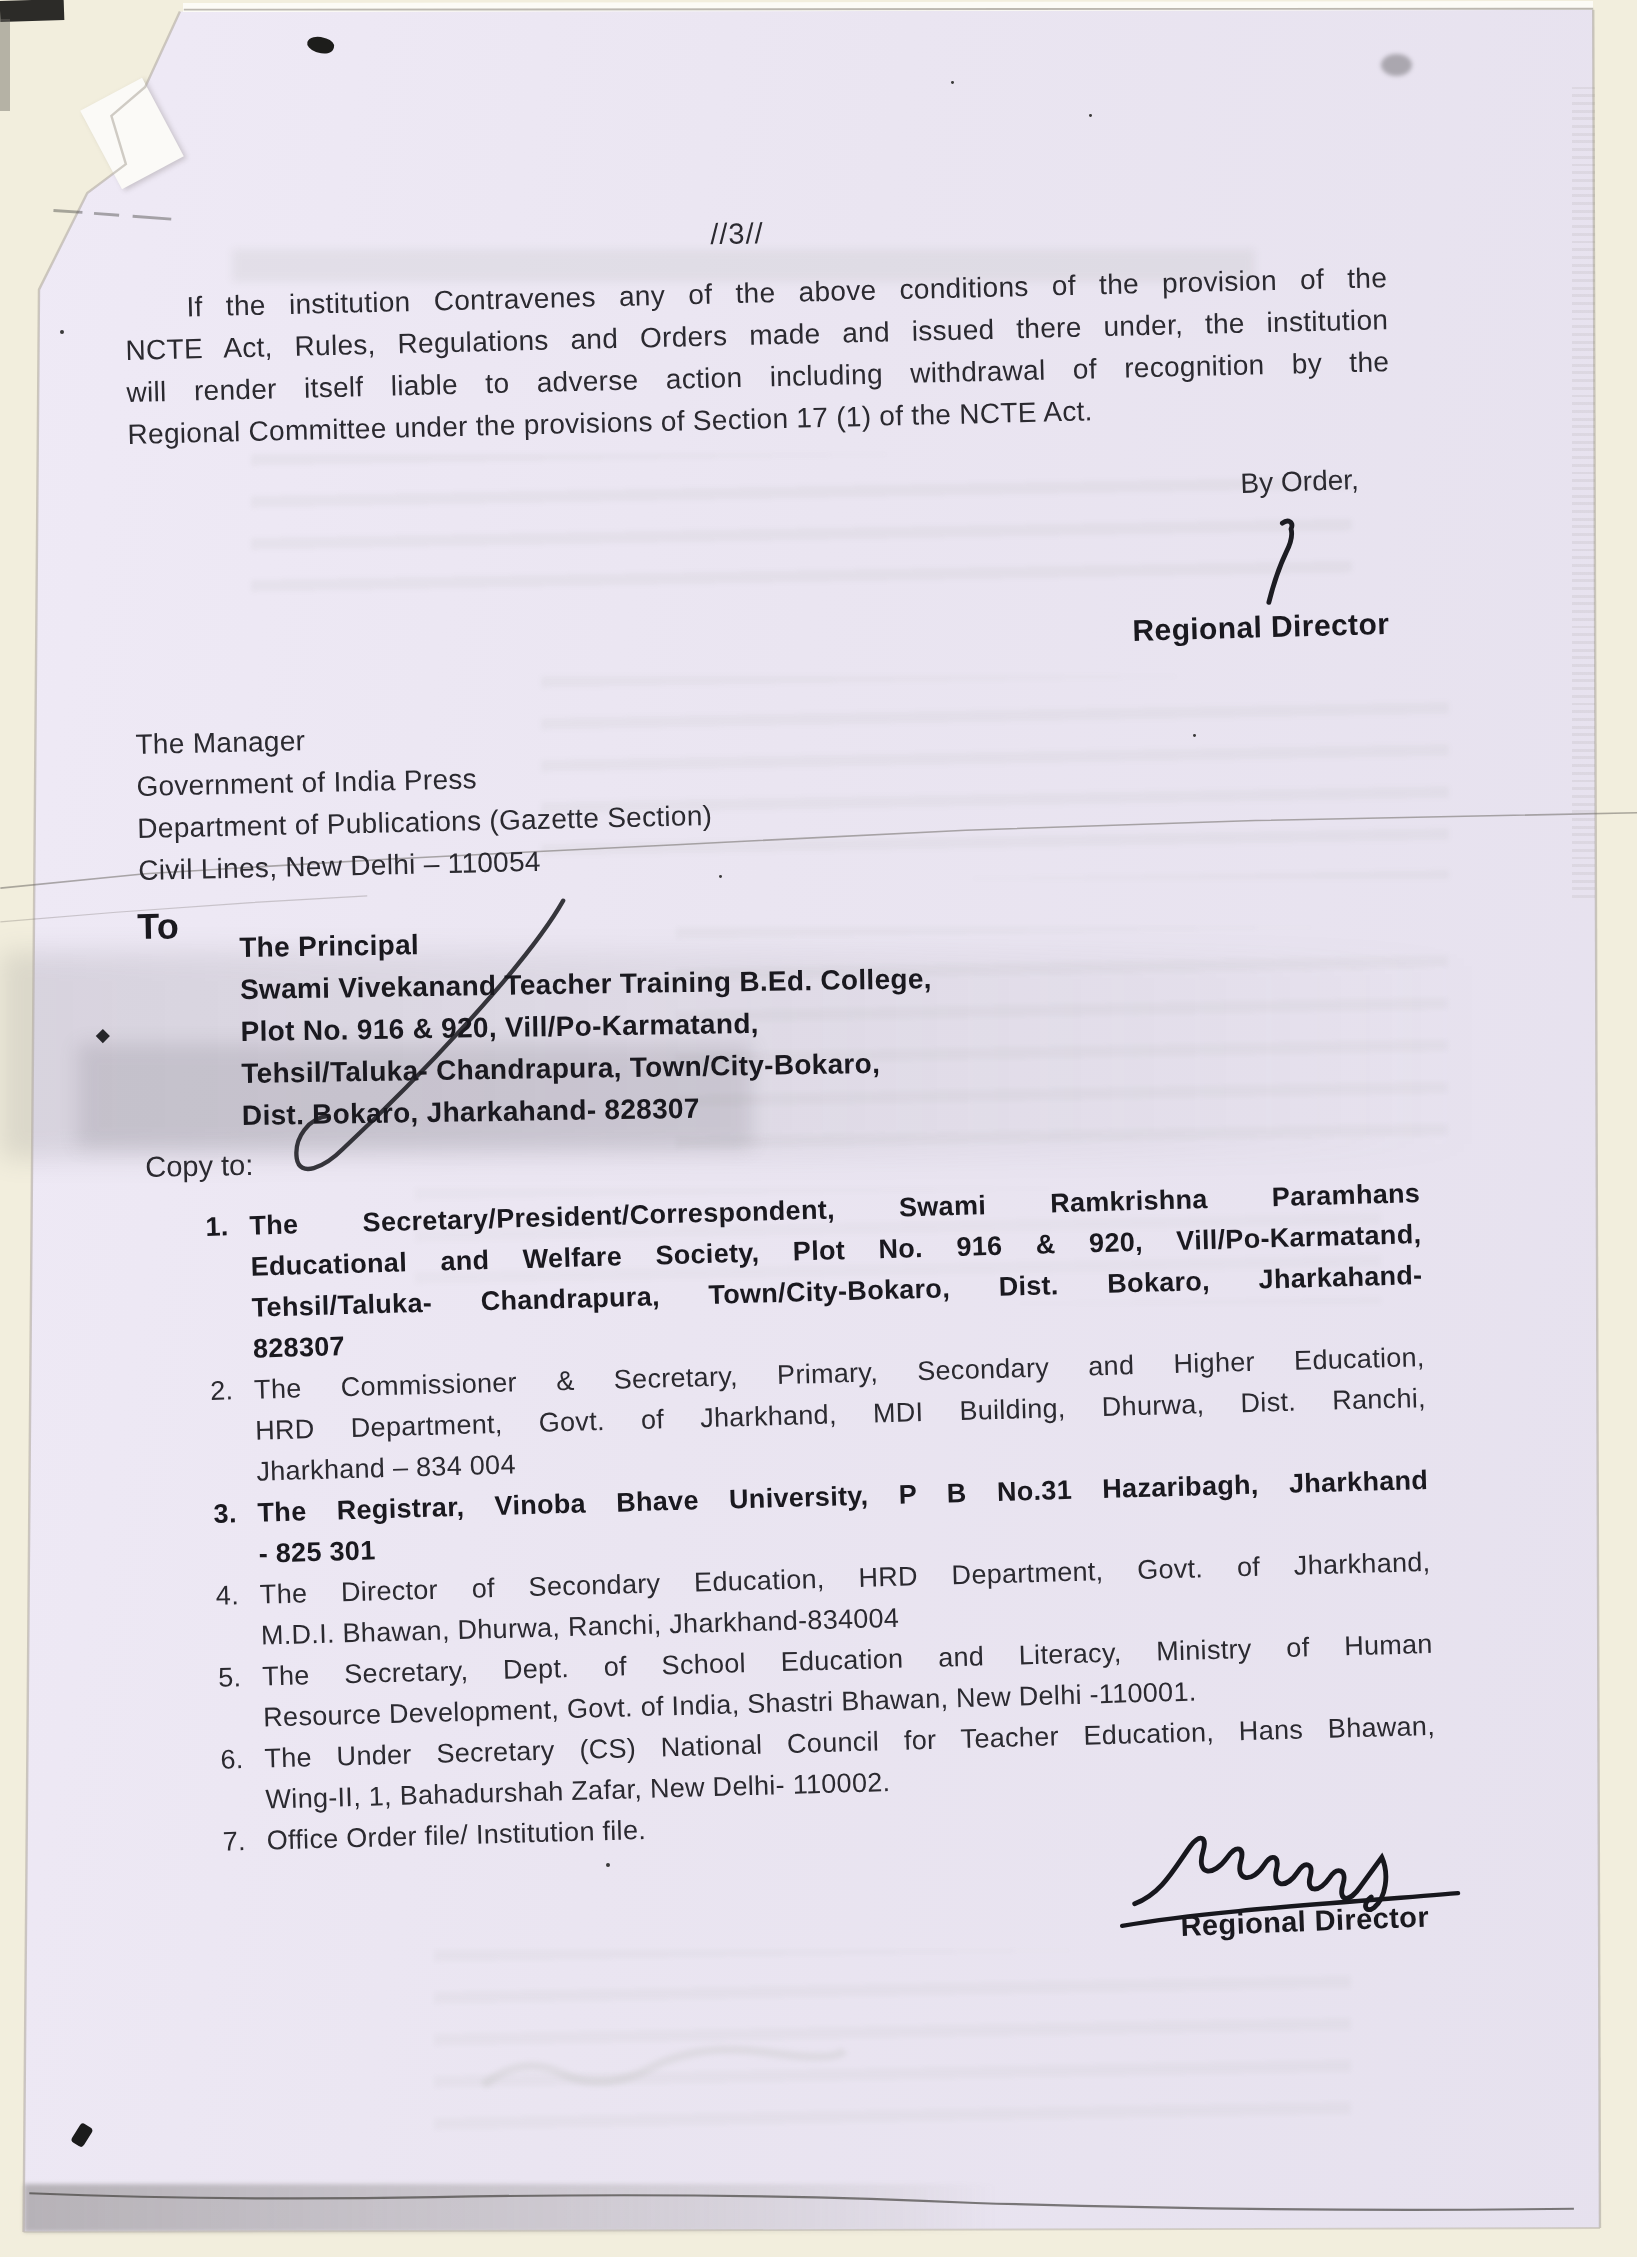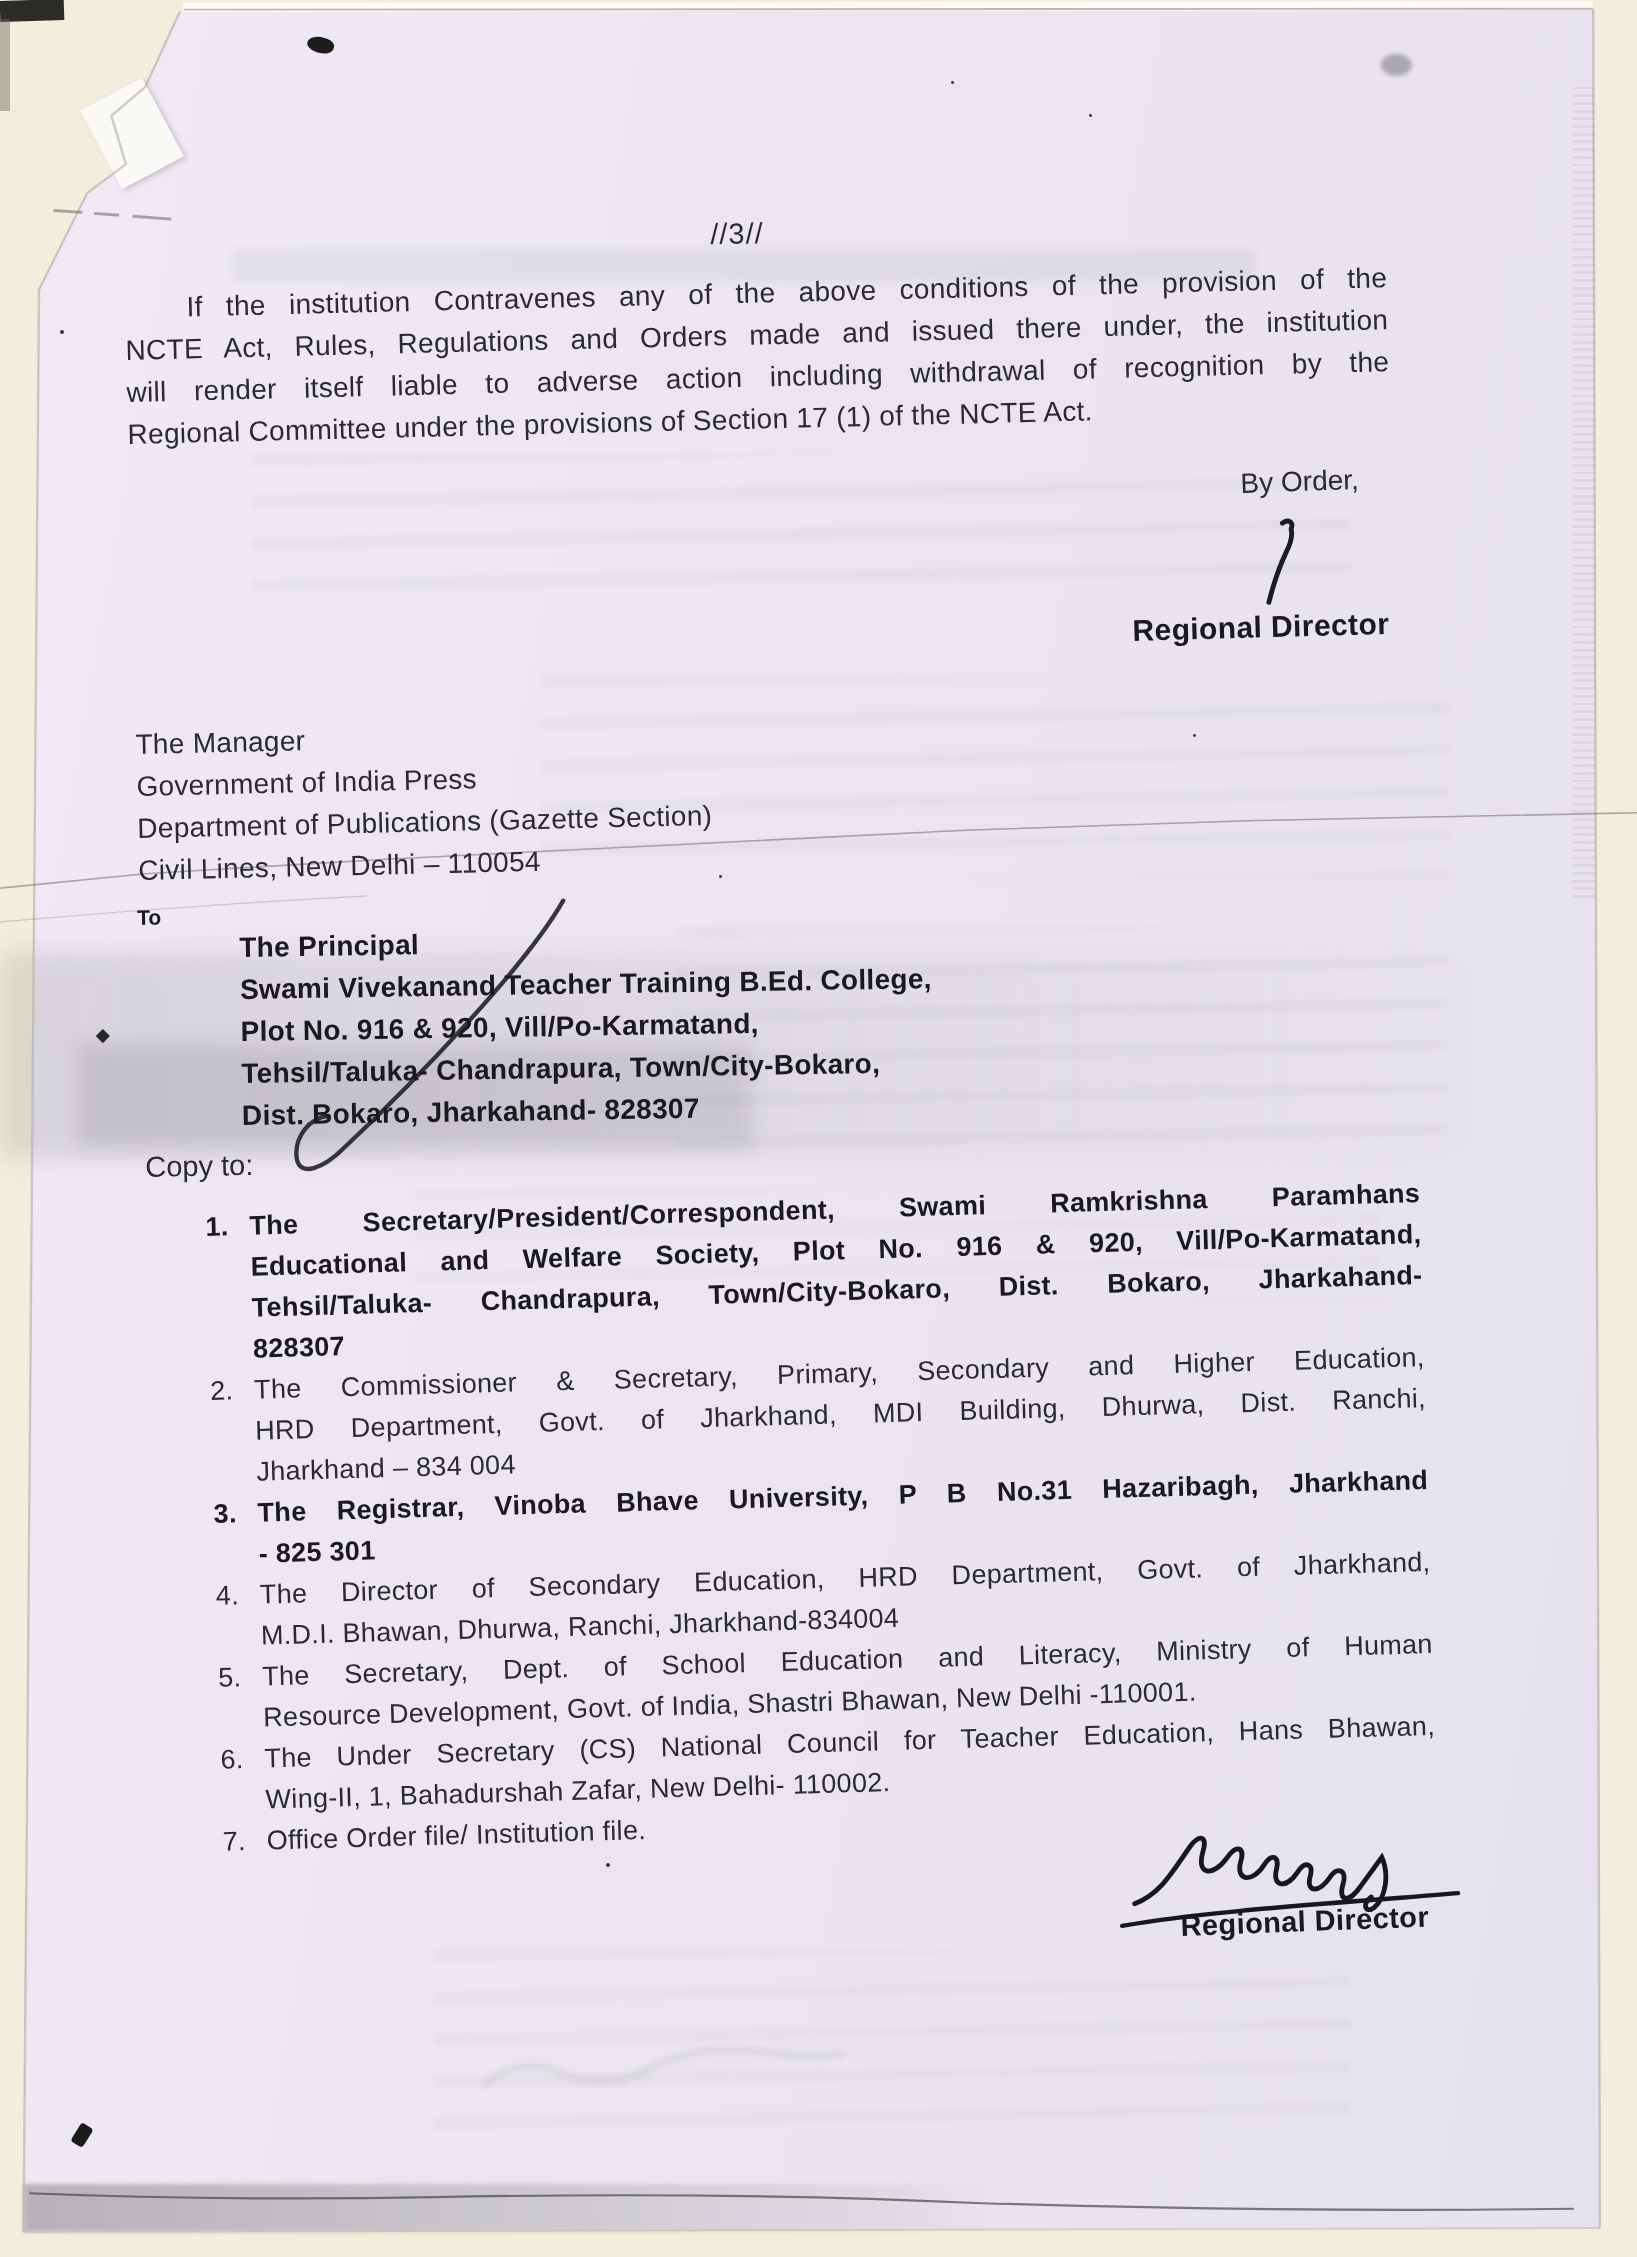--- a/index.html
+++ b/index.html
@@ -106,21 +106,21 @@
 
   <div class="blk bold" style="left:1132px;top:614px;font-size:30px;transform:rotate(-1.6deg);letter-spacing:0.4px;">Regional Director</div>
 
   <div class="blk addr" style="left:135px;top:724px;transform:rotate(-1.3deg);">
     <span class="line">The Manager</span>
     <span class="line">Government of India Press</span>
     <span class="line">Department of Publications (Gazette Section)</span>
     <span class="line">Civil Lines, New Delhi – 110054</span>
   </div>
 
-  <div class="blk bold" style="left:137px;top:906px;font-size:21px;transform:rotate(-1deg);">To</div>
+  <div class="blk bold" style="left:137px;top:906px;font-size:36px;transform:rotate(-1deg);">To</div>
 
   <div class="blk addr bold" style="left:239px;top:927px;transform:rotate(-0.9deg);font-size:28px;">
     <span class="line">The Principal</span>
     <span class="line">Swami Vivekanand Teacher Training B.Ed. College,</span>
     <span class="line">Plot No. 916 &amp; 920, Vill/Po-Karmatand,</span>
     <span class="line">Tehsil/Taluka- Chandrapura, Town/City-Bokaro,</span>
     <span class="line">Dist. Bokaro, Jharkahand- 828307</span>
   </div>
 
   <div class="blk" style="left:145px;top:1151px;font-size:29px;transform:rotate(-1.2deg);">Copy to:</div>

